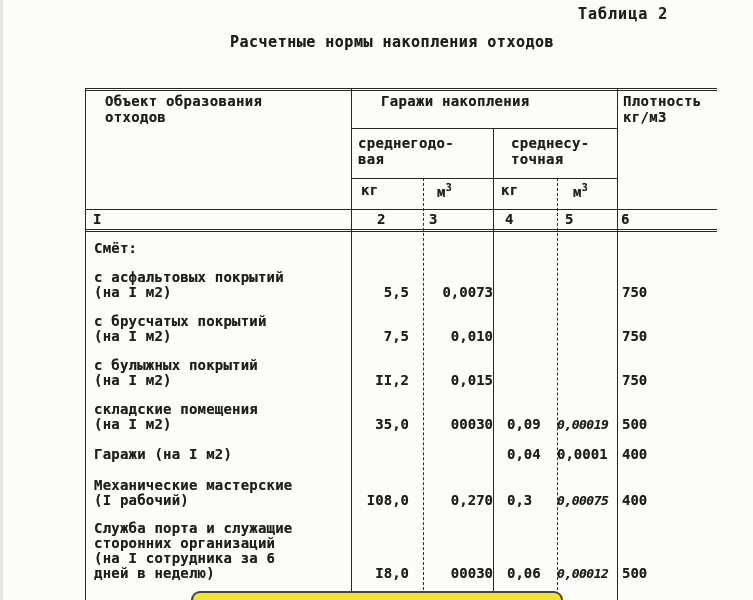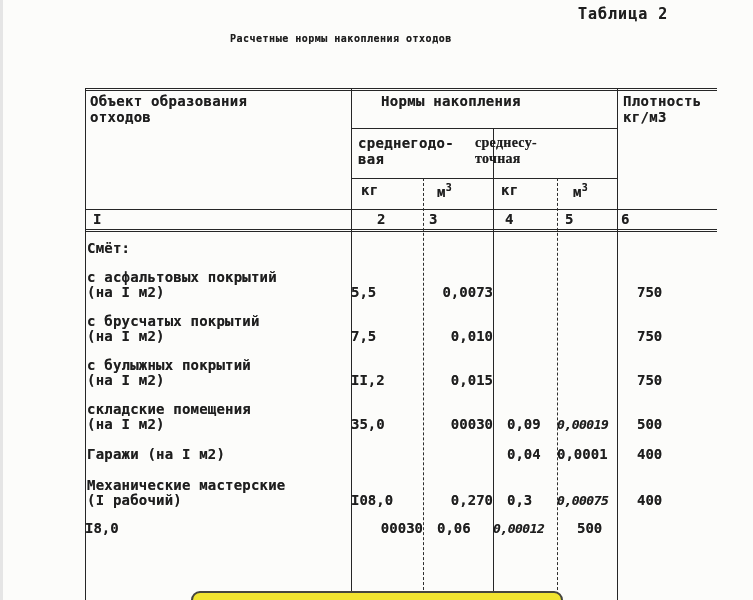--- a/index.html
+++ b/index.html
@@ -9,69 +9,69 @@
     background:#fcfcfa;
     overflow:hidden;
     font-family:"DejaVu Sans Mono","Liberation Mono",monospace;
     font-weight:700;
     color:#1e1e1e;
     text-shadow:0 0 .5px rgba(20,20,20,.55);
   }
   .page::before{content:'';position:absolute;left:0;top:0;width:3px;height:100%;
     background:#dcdcdc;opacity:.7;}
   .table-label{position:absolute;left:578px;top:5px;font-size:15px;letter-spacing:1px;}
-  .doc-title{position:absolute;left:230px;top:33px;font-size:10px;letter-spacing:.5px;}
+  .doc-title{position:absolute;left:230px;top:33px;font-size:15px;letter-spacing:.5px;}
 
   .table{position:absolute;left:85px;top:88px;width:648px;height:512px;}
 
   
   .hline,.vline{position:absolute;background:#262626;z-index:1;}
   .line-top{left:0;top:0;width:632px;height:3px;
     background:linear-gradient(#262626 45%,#fcfcfa 46%,#fcfcfa 60%,#262626 61%);}
   .line-norms{left:266px;top:40px;width:266px;height:1px;}
   .line-sub{left:266px;top:90px;width:266px;height:1px;}
   .line-thin{left:0;top:121px;width:632px;height:1px;}
   .line-thick{left:0;top:141px;width:632px;height:3px;
     background:linear-gradient(#262626 40%,#fcfcfa 41%,#fcfcfa 55%,#262626 56%);}
   .v-left{left:0;top:0;width:1px;height:512px;}
   .v-c2{left:266px;top:0;width:1px;height:512px;}
   .v-c3{left:338px;top:90px;width:0;height:422px;border-left:1px dashed #2e2e2e;background:none;}
   .v-c4{left:408px;top:40px;width:1px;height:472px;}
   .v-c5{left:472px;top:90px;width:0;height:422px;border-left:1px dashed #2e2e2e;background:none;}
   .v-c6{left:532px;top:0;width:1px;height:512px;}
 
   .hcell{position:absolute;z-index:2;font-size:14px;line-height:16px;letter-spacing:.3px;}
-  .h-object{left:5px;top:5px;}
+  .h-object{left:20px;top:5px;}
   .h-norms{left:296px;top:5px;}
   .h-density{left:538px;top:5px;}
   .h-annual{left:273px;top:47px;}
-  .h-daily{left:390px;top:47px;font-family:Liberation Serif, serif;}
+  .h-daily{left:426px;top:47px;}
   .u-kg1{left:276px;top:94px;}
   .u-m31{left:352px;top:92px;}
   .u-kg2{left:416px;top:94px;}
   .u-m32{left:488px;top:92px;}
   .hcell sup{font-size:10px;}
   .n1{left:8px;top:123px;} .n2{left:292px;top:123px;} .n3{left:344px;top:123px;}
   .n4{left:420px;top:123px;} .n5{left:480px;top:123px;} .n6{left:536px;top:123px;}
 
   .tbody{position:absolute;left:0;top:144px;width:632px;z-index:2;}
   .row{display:grid;grid-template-columns:266px 72px 70px 64px 60px 100px;
     align-items:end;font-size:14px;line-height:15px;margin-top:14px;}
   .row:nth-child(1){margin-top:9px;}
   .row:nth-child(6){margin-top:15px;}
   .row:nth-child(7){margin-top:16px;}
   .row:nth-child(8){margin-top:13px;}
   .c{min-height:15px;}
-  .c1{padding-left:2px;letter-spacing:.2px;}
-  .c2{padding-right:14px;}
+  .c1{padding-left:9px;letter-spacing:.2px;}
+  .c2{text-align:right;padding-right:14px;}
   .c3{text-align:right;}
   .c4{padding-left:14px;}
   .c5{text-align:left;}
   .c5.hand{font-style:italic;font-size:13px;letter-spacing:-.5px;}
-  .c6{padding-left:20px;}
+  .c6{padding-left:5px;}
 
   .highlight-bar{position:absolute;left:191px;top:591px;width:368px;height:18px;
     border-radius:9px;border:2px solid #45453d;z-index:5;}
 </style>
 </head>
 <body>
 
 <div class="page">
 
   <div class="table-label">Таблица 2</div>
@@ -85,21 +85,21 @@
     <div class="hline line-thin"></div>
     <div class="hline line-thick"></div>
     <div class="vline v-left"></div>
     <div class="vline v-c2"></div>
     <div class="vline v-c3"></div>
     <div class="vline v-c4"></div>
     <div class="vline v-c5"></div>
     <div class="vline v-c6"></div>
 
     <div class="hcell h-object">Объект образования<br>отходов</div>
-    <div class="hcell h-norms">Нормы накопления</div>
+    <div class="hcell h-norms">Гаражи накопления</div>
     <div class="hcell h-density">Плотность<br>кг/м3</div>
     <div class="hcell h-annual">среднегодо-<br>вая</div>
     <div class="hcell h-daily">среднесу-<br>точная</div>
 
     <div class="hcell u-kg1">кг</div>
     <div class="hcell u-m31"><span>м</span><sup>3</sup></div>
     <div class="hcell u-kg2">кг</div>
     <div class="hcell u-m32"><span>м</span><sup>3</sup></div>
 
     <div class="hcell n1">I</div>
@@ -160,20 +160,21 @@
         </div>
         <div class="row">
           <div class="c c1">Механические мастерские<br>(I рабочий)</div>
           <div class="c c2">I08,0</div>
           <div class="c c3">0,270</div>
           <div class="c c4">0,3</div>
           <div class="c c5 hand">0,00075</div>
           <div class="c c6">400</div>
         </div>
         <div class="row">
+          <div class="c c1">Служба порта и служащие<br>сторонних организаций<br>(на I сотрудника за 6<br>дней в неделю)</div>
           <div class="c c2">I8,0</div>
           <div class="c c3">00030</div>
           <div class="c c4">0,06</div>
           <div class="c c5 hand">0,00012</div>
           <div class="c c6">500</div>
         </div>
       </div>
   </div>
 
   <div class="highlight-bar" style="background: rgb(241, 228, 48); border-color: rgb(69, 69, 61);"></div>

